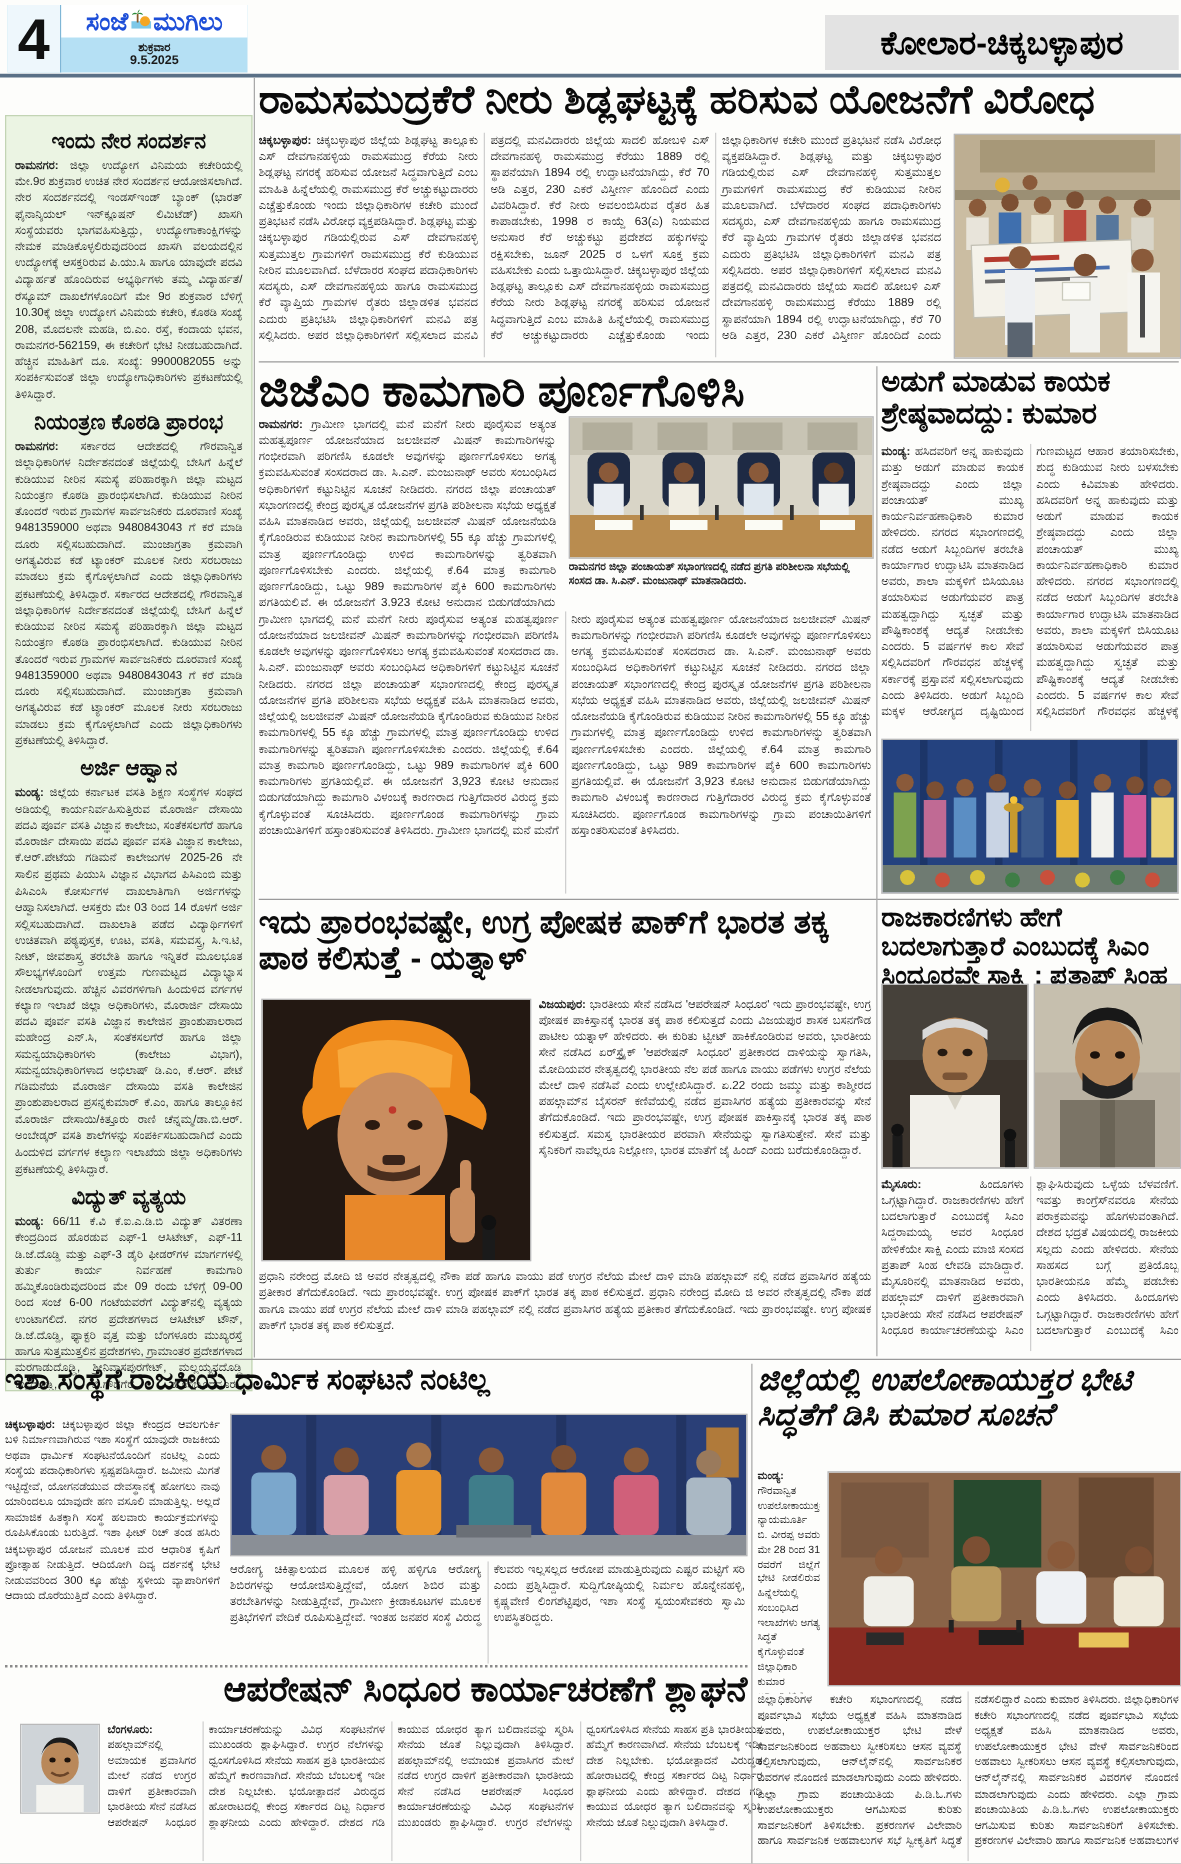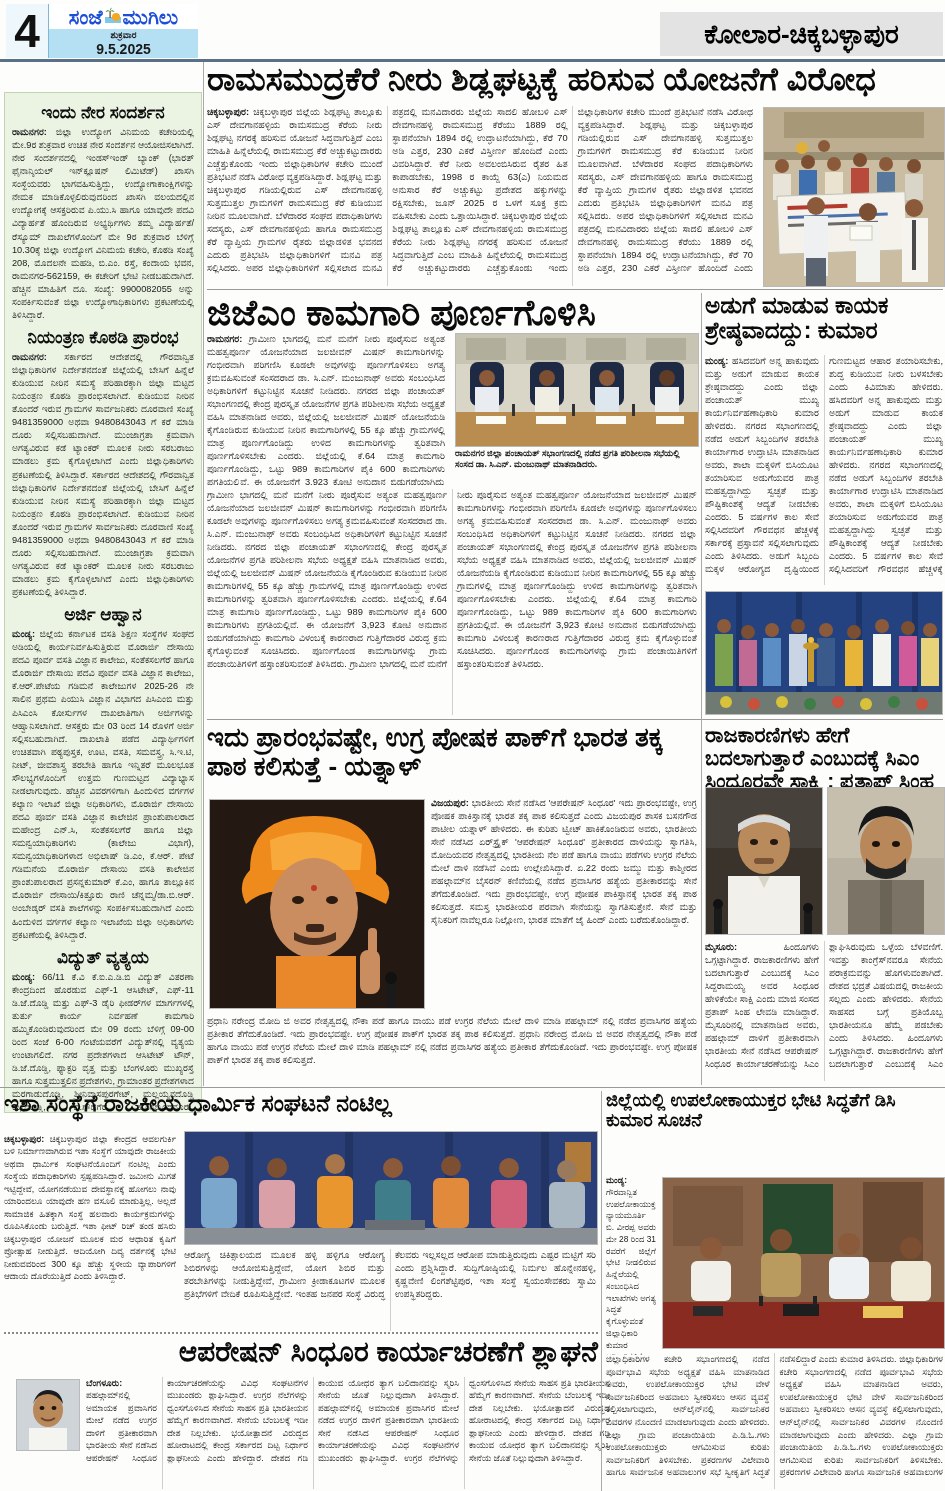--- a/index.html
+++ b/index.html
@@ -10,21 +10,21 @@
   }
   
   .masthead{position:absolute;left:6px;top:4px;width:192px;height:54px;background:#b5e0f4;display:flex;}
   .pageno{width:42px;background:#eef7fc;display:flex;align-items:center;justify-content:center;
     font-size:46px;font-weight:bold;color:#111;border-right:1px solid #7fb6d6;}
   .brandcol{flex:1;display:flex;flex-direction:column;}
   .brandrow{background:#fff;display:flex;align-items:center;justify-content:center;gap:2px;padding:3px 0 2px;}
   .brandtxt{color:#1d4ed8;font-weight:bold;font-size:20px;line-height:1;}
   .daydate{flex:1;display:flex;flex-direction:column;align-items:center;justify-content:center;line-height:1.15;}
   .day{font-size:9px;font-weight:bold;}
-  .date{font-size:14px;font-weight:bold;}
+  .date{font-size:10px;font-weight:bold;}
   .region-box{position:absolute;left:660px;top:12px;width:283px;height:44px;background:#e3e3e3;
     display:flex;align-items:center;justify-content:center;font-size:26px;font-weight:bold;color:#000;}
   .header-rule{position:absolute;left:0;top:59px;width:945px;height:3px;background:#5a7086;}
   
   .vrule{position:absolute;width:1px;background:#a9a9a9;}
   .hrule{position:absolute;height:1px;background:#9a9a9a;}
   .hrule.dashed{background:none;border-top:2px dotted #8a8a8a;height:0;}
   
   .sidebar{position:absolute;left:4px;top:64px;width:198px;height:1021px;background:#ebf4e3;
     border:1px solid #c2d4b4;padding:4px 7px;box-sizing:border-box;overflow:hidden;margin-top:28px;}
@@ -338,21 +338,21 @@
         <rect x="0" y="96" width="412" height="16" fill="#8a8f96"></rect>
         <rect x="180" y="88" width="60" height="10" fill="#6a6f76"></rect>
       </svg>
     </div>
     <div class="body-txt cols2" style="position:absolute;left:180px;top:158px;width:412px;height:82px;">
       <span>ಆರೋಗ್ಯ ಚಿಕಿತ್ಸಾಲಯದ ಮೂಲಕ ಹಳ್ಳಿ ಹಳ್ಳಿಗೂ ಆರೋಗ್ಯ ಶಿಬಿರಗಳನ್ನು ಆಯೋಜಿಸುತ್ತಿದ್ದೇವೆ, ಯೋಗ ಶಿಬಿರ ಮತ್ತು ತರಬೇತಿಗಳನ್ನು ನೀಡುತ್ತಿದ್ದೇವೆ, ಗ್ರಾಮೀಣ ಕ್ರೀಡಾಕೂಟಗಳ ಮೂಲಕ ಪ್ರತಿಭೆಗಳಿಗೆ ವೇದಿಕೆ ರೂಪಿಸುತ್ತಿದ್ದೇವೆ. ಇಂತಹ ಜನಪರ ಸಂಸ್ಥೆ ವಿರುದ್ಧ ಕೆಲವರು ಇಲ್ಲಸಲ್ಲದ ಆರೋಪ ಮಾಡುತ್ತಿರುವುದು ಎಷ್ಟರ ಮಟ್ಟಿಗೆ ಸರಿ ಎಂದು ಪ್ರಶ್ನಿಸಿದ್ದಾರೆ. ಸುದ್ದಿಗೋಷ್ಠಿಯಲ್ಲಿ ನಿರ್ಮಲ ಹೊನ್ನೇನಹಳ್ಳಿ, ಕೃಷ್ಣವೇಣಿ ಲಿಂಗಶೆಟ್ಟಿಪುರ, ಇಶಾ ಸಂಸ್ಥೆ ಸ್ವಯಂಸೇವಕರು ಸ್ವಾಮಿ ಉಪಸ್ಥಿತರಿದ್ದರು.</span>
     </div>
   </div>
 
   <div class="article" style="left:606px;top:1091px;width:337px;height:398px;">
-    <h2 class="hl" style="font-size:18px;">ಜಿಲ್ಲೆಯಲ್ಲಿ ಉಪಲೋಕಾಯುಕ್ತರ ಭೇಟಿ ಸಿದ್ಧತೆಗೆ ಡಿಸಿ ಕುಮಾರ ಸೂಚನೆ</h2>
+    <h2 class="hl" style="font-size:25px;font-style:italic;">ಜಿಲ್ಲೆಯಲ್ಲಿ ಉಪಲೋಕಾಯುಕ್ತರ ಭೇಟಿ ಸಿದ್ಧತೆಗೆ ಡಿಸಿ ಕುಮಾರ ಸೂಚನೆ</h2>
     <div class="body-txt" style="position:absolute;left:0;top:84px;width:50px;height:180px;font-size:8.4px;">
       <span class="dateline">ಮಂಡ್ಯ:</span>
       <span>ಗೌರವಾನ್ವಿತ ಉಪಲೋಕಾಯುಕ್ತರಾದ ನ್ಯಾಯಮೂರ್ತಿ ಬಿ. ವೀರಪ್ಪ ಅವರು ಮೇ 28 ರಿಂದ 31 ರವರೆಗೆ ಜಿಲ್ಲೆಗೆ ಭೇಟಿ ನೀಡಲಿರುವ ಹಿನ್ನೆಲೆಯಲ್ಲಿ ಸಂಬಂಧಿಸಿದ ಇಲಾಖೆಗಳು ಅಗತ್ಯ ಸಿದ್ಧತೆ ಕೈಗೊಳ್ಳುವಂತೆ ಜಿಲ್ಲಾಧಿಕಾರಿ ಕುಮಾರ ಅಧಿಕಾರಿಗಳಿಗೆ ಸೂಚನೆ ನೀಡಿದರು.</span>
     </div>
     <div class="photo" style="left:56px;top:86px;width:281px;height:170px;">
       <svg width="281" height="170" viewBox="0 0 281 170">
         <rect width="281" height="170" fill="#8a6448"></rect>
         <rect x="100" y="6" width="70" height="70" fill="#274a2e"></rect>
         <rect x="200" y="4" width="60" height="80" fill="#6a4a32"></rect>
         <rect x="10" y="8" width="70" height="60" fill="#7a5840"></rect>

